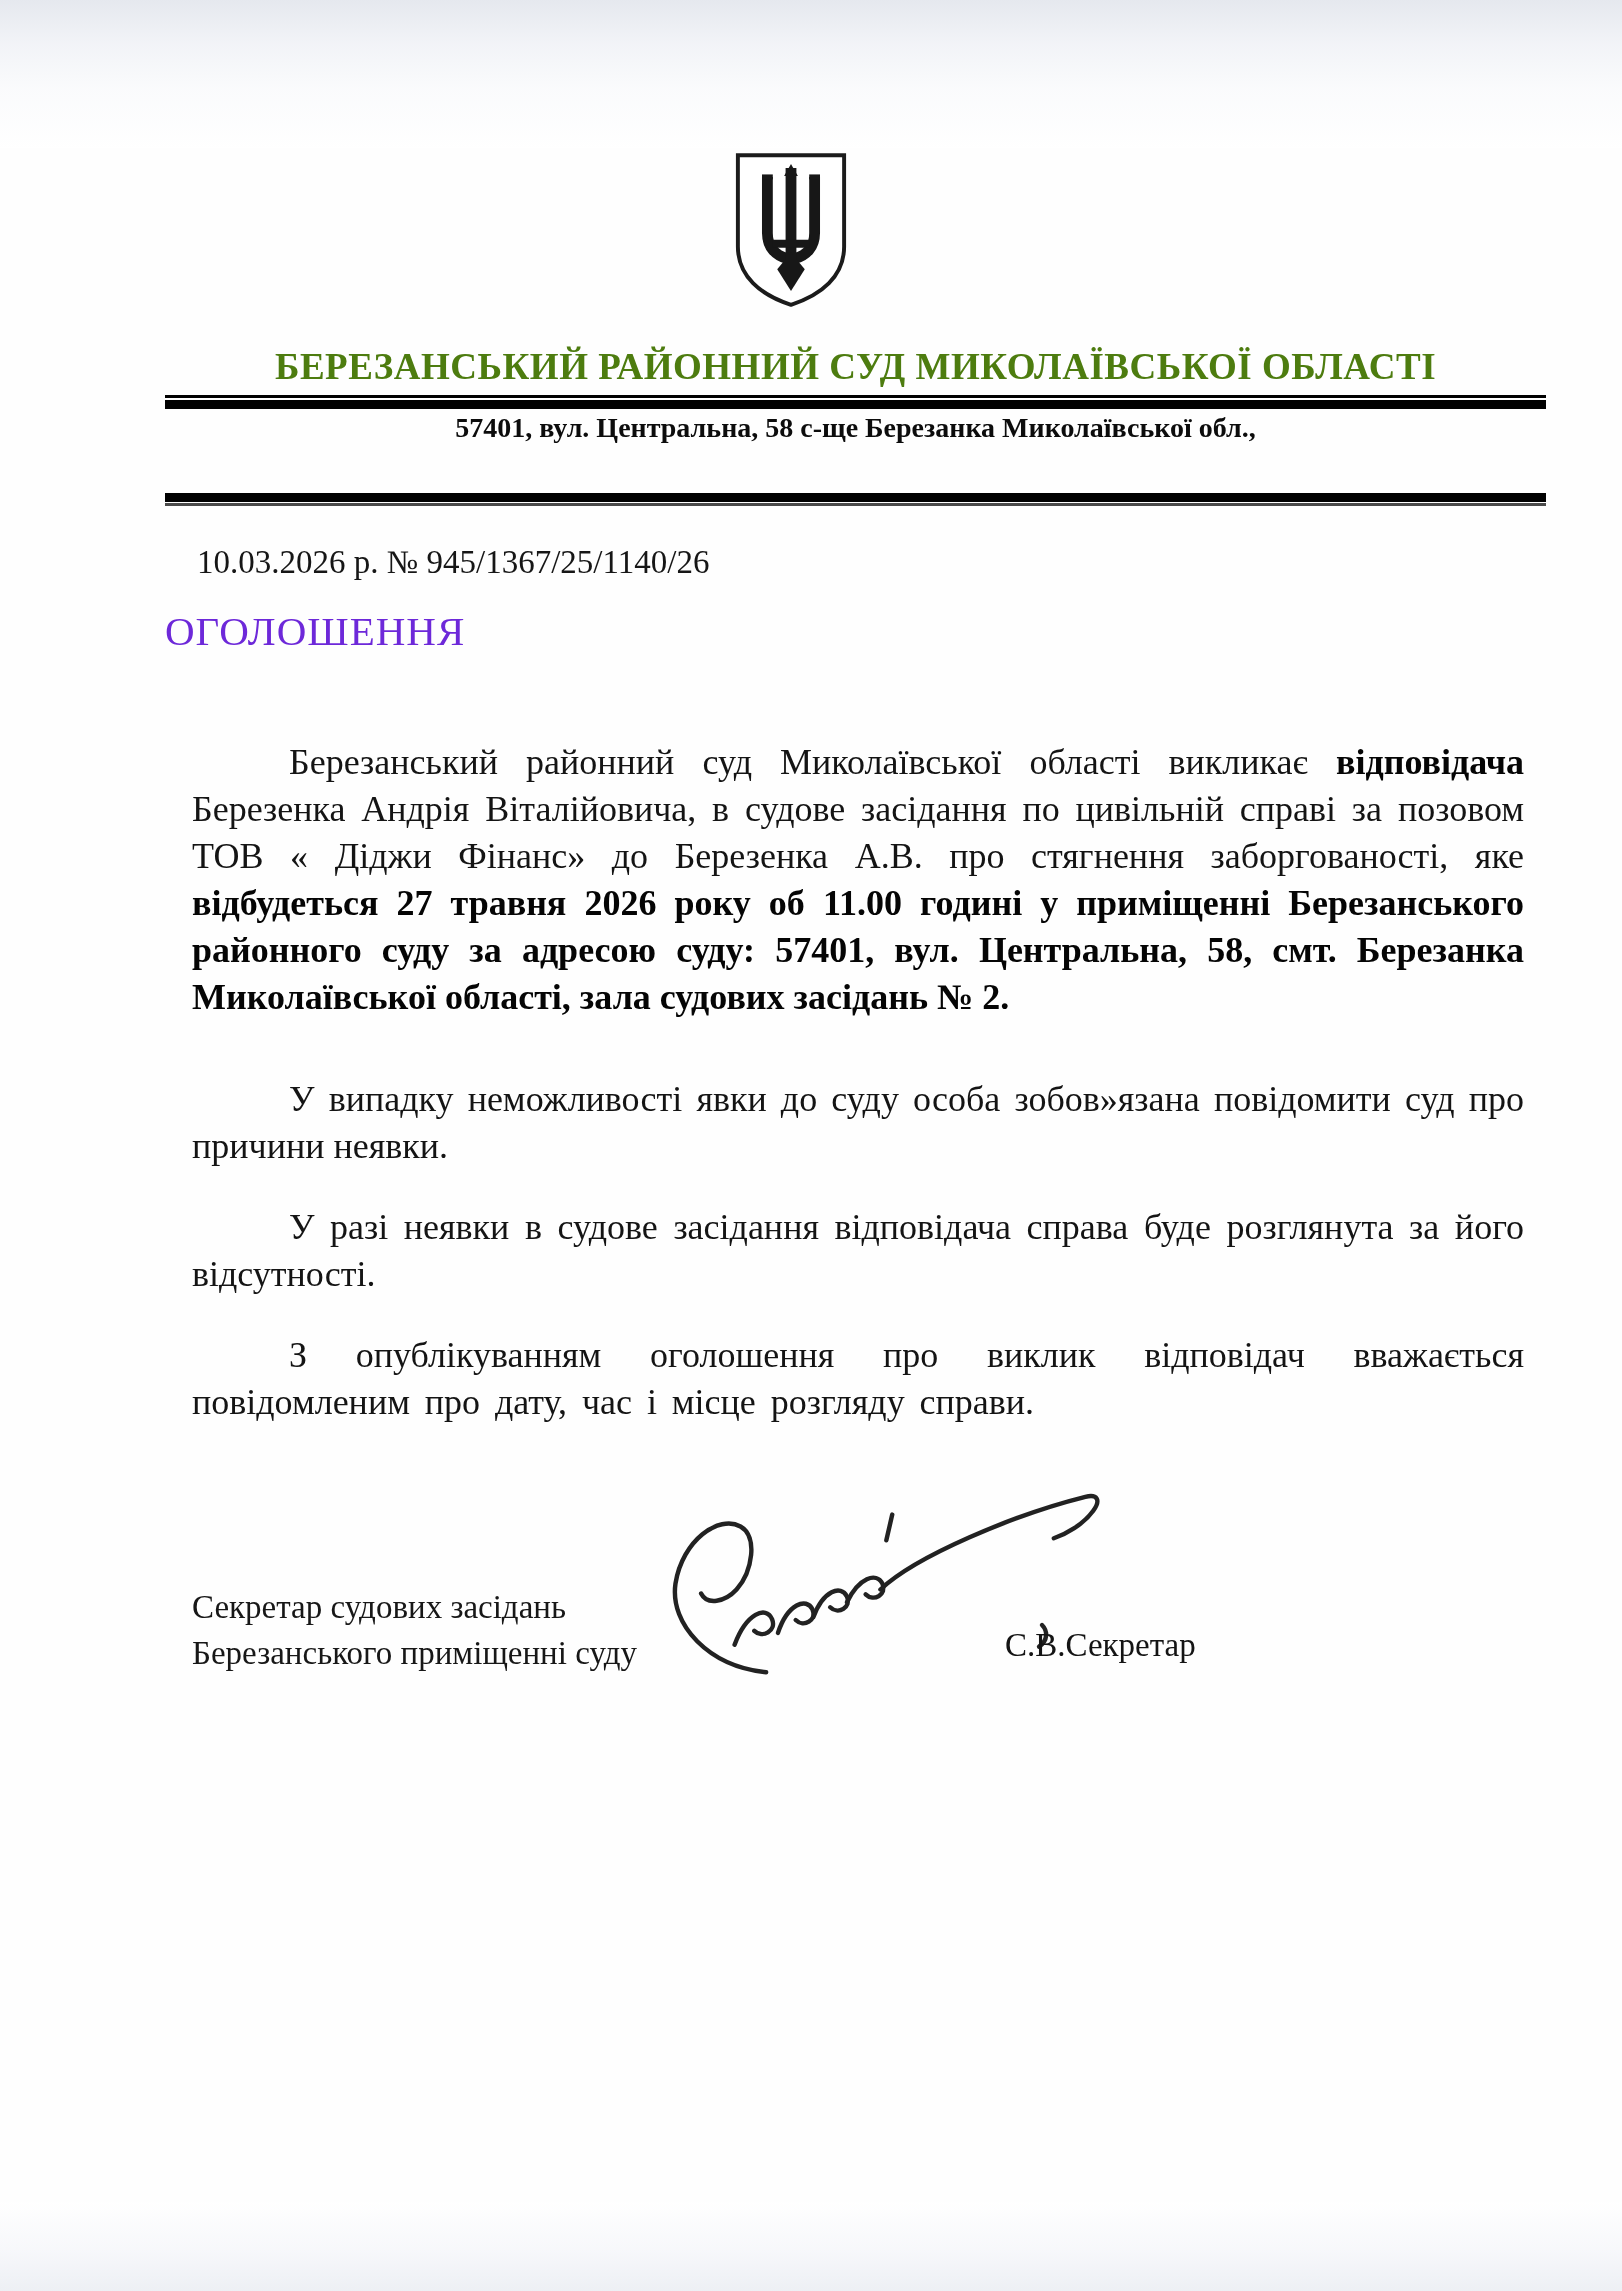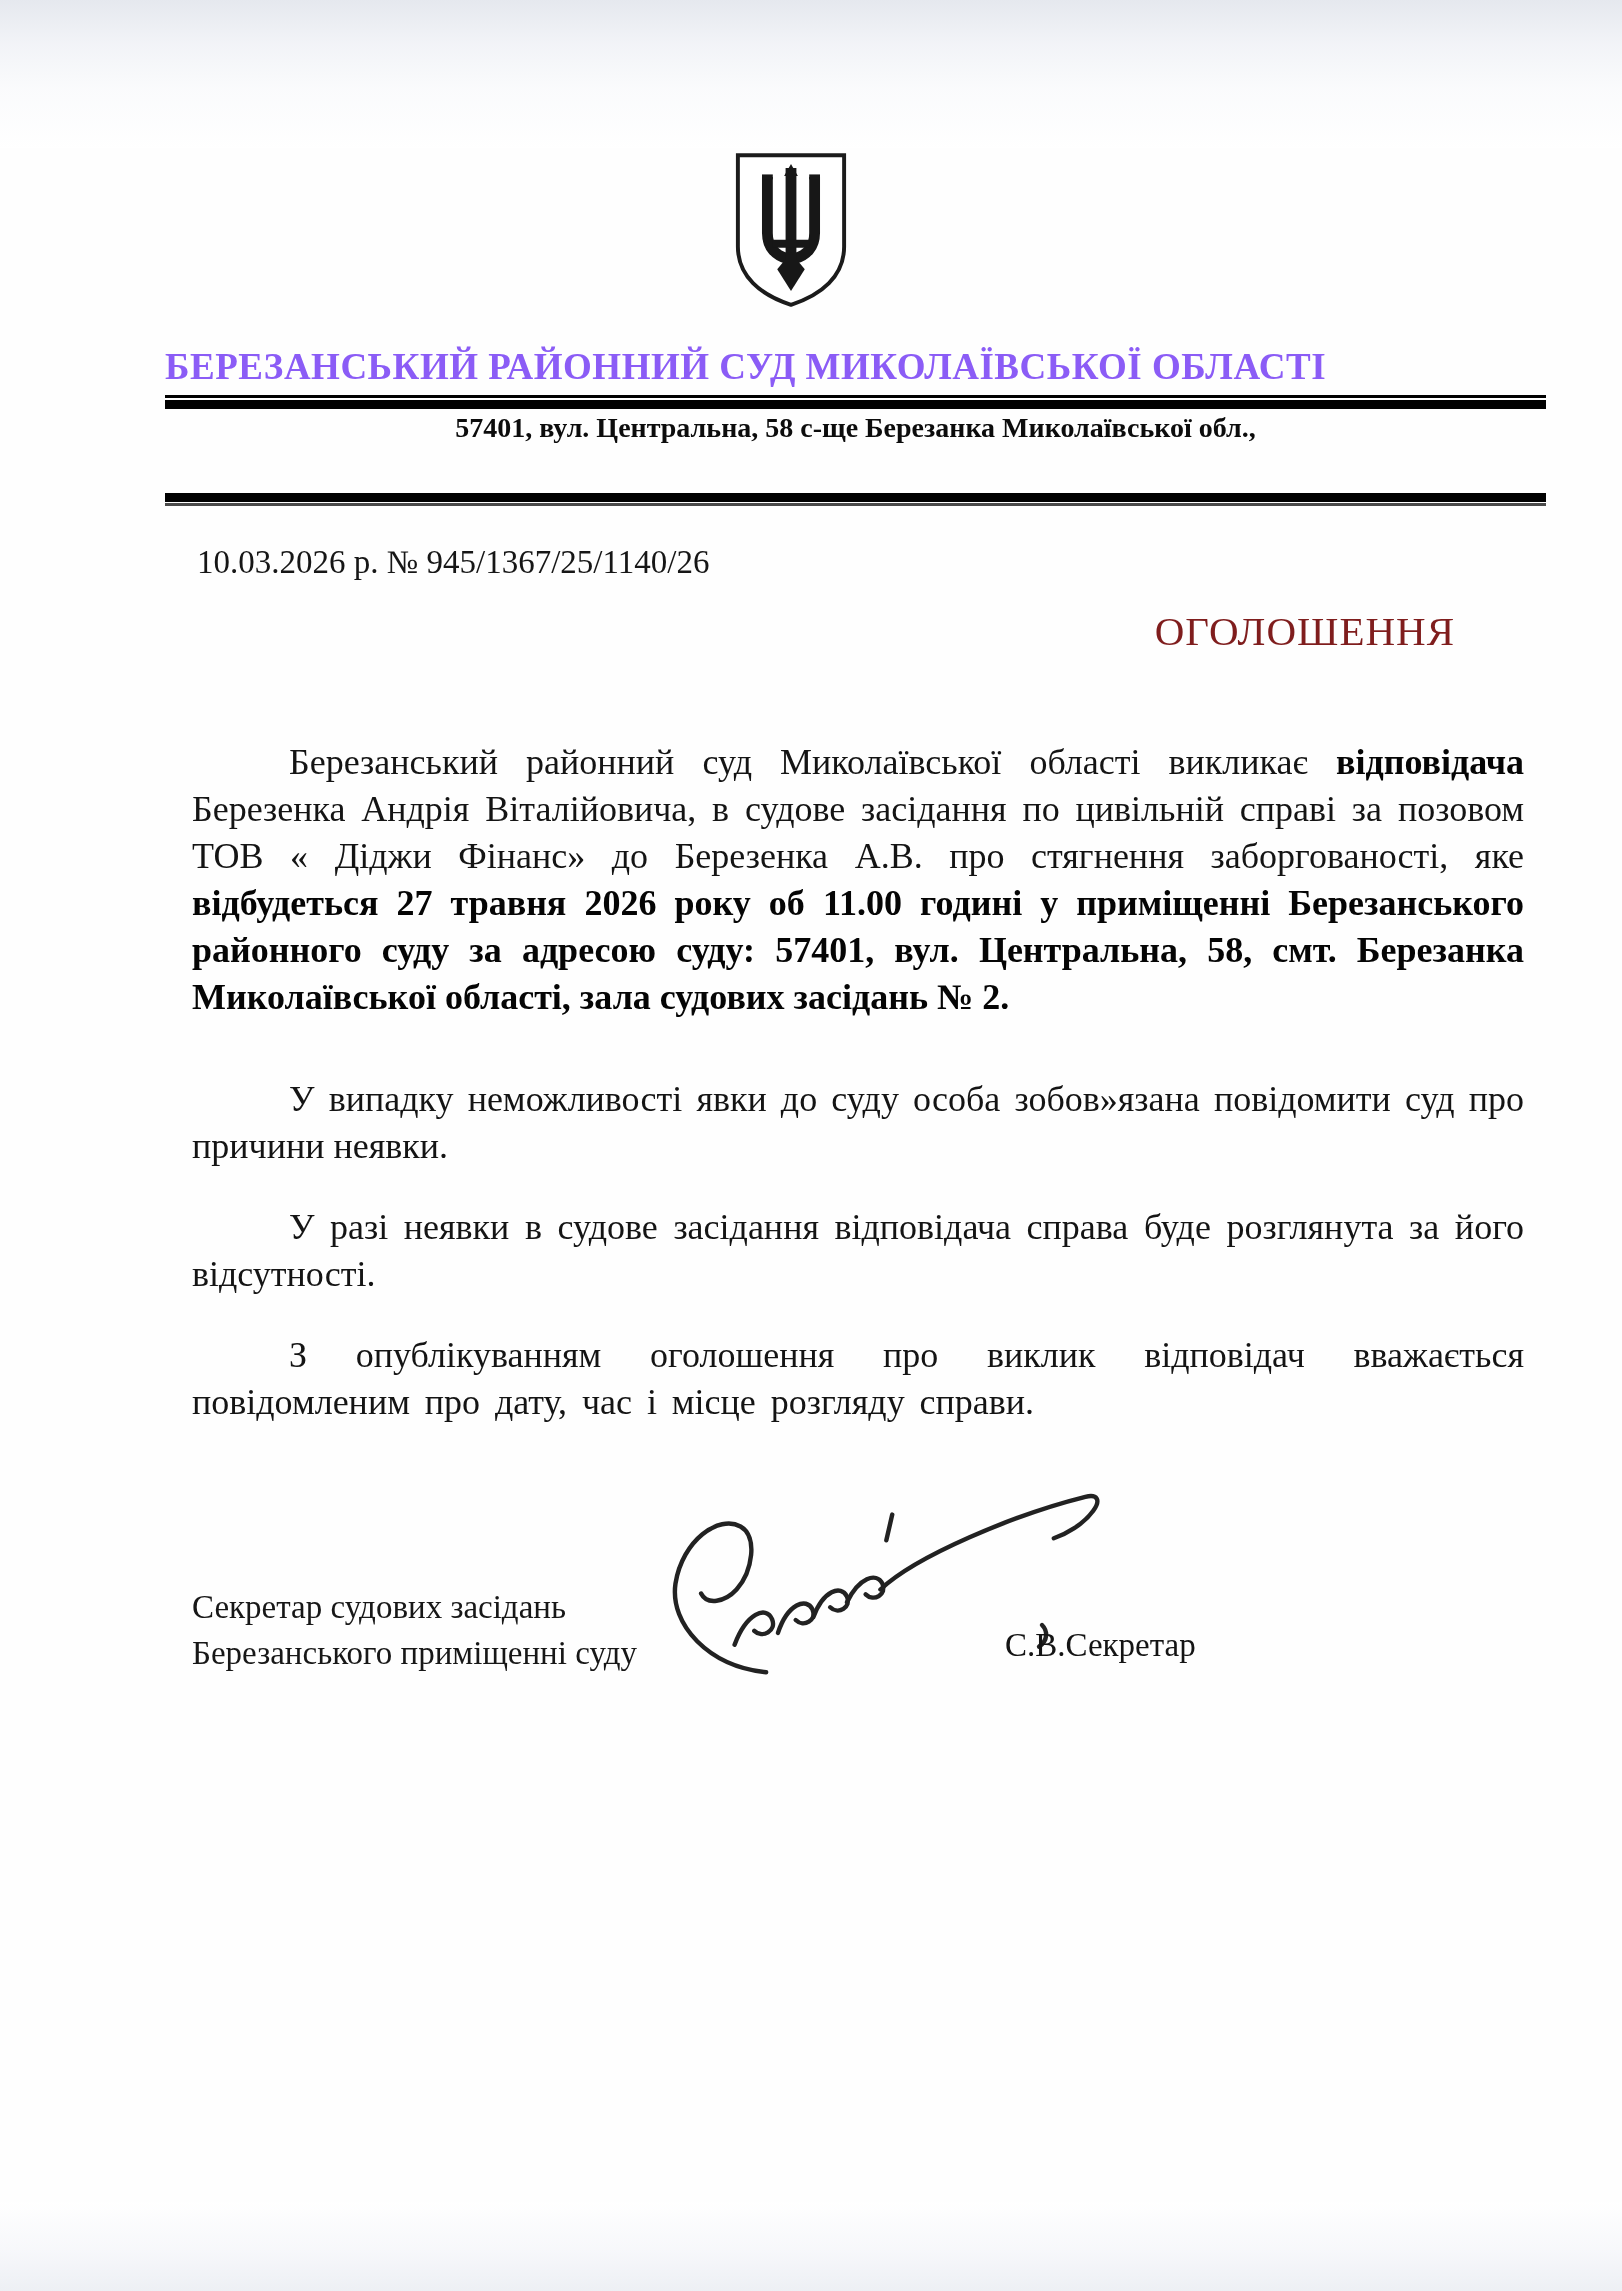--- a/index.html
+++ b/index.html
@@ -20,43 +20,43 @@
   .scan-bottom {
     position:absolute; left:0; bottom:0; width:1622px; height:89px;
     background:linear-gradient(0deg, #e9ecf2 0%, #f5f6fa 45%, #ffffff 100%);
     opacity:.8;
   }
   .emblem {
     position:absolute; left:731px; top:150px; width:120px; height:160px;
   }
   .court-name {
     position:absolute; left:165px; top:345px; width:1381px;
-    text-align:left; font-weight:bold; font-size:37px; letter-spacing:0.5px;
-    color:#8b5cf6; white-space:nowrap;
+    text-align:center; font-weight:bold; font-size:37px; letter-spacing:0.5px;
+    color:#4d7c0f; white-space:nowrap;
   }
   .rule-a {
     position:absolute; left:165px; top:395px; width:1381px; height:13.8px;
     background:linear-gradient(#000 0 3px, rgba(0,0,0,0) 3px 4.9px, #000 4.9px 13.8px);
   }
   .addr {
     position:absolute; left:165px; width:1381px; text-align:center;
     font-weight:bold; font-size:28px; color:#0c0c0c; white-space:nowrap;
   }
   .addr1 { top:412px; }
   .addr2 { top:453px; }
   .rule-b {
     position:absolute; left:165px; top:493px; width:1381px; height:12.8px;
     background:linear-gradient(#000 0 8.9px, rgba(0,0,0,0) 8.9px 9.9px, #4a4a4a 9.9px 12.8px);
   }
   .ref-line {
     position:absolute; left:197px; top:544px; font-size:33px; color:#161616;
   }
   .doc-title {
-    position:absolute; left:165px; top:607px; width:1290px; text-align:right;
-    font-size:41px; letter-spacing:1px; color:#7f1d1d;
+    position:absolute; left:165px; top:607px; width:1290px; text-align:left;
+    font-size:41px; letter-spacing:1px; color:#6d28d9;
   }
   .para {
     position:absolute; left:192px; width:1332px;
     font-size:36px; line-height:47px; text-align:justify;
     text-indent:97px; color:#141414;
   }
   .p1 { top:739px; }
   .p2 { top:1076px; }
   .p3 { top:1204px; }
   .p4 { top:1332px; word-spacing:5.9px; }

